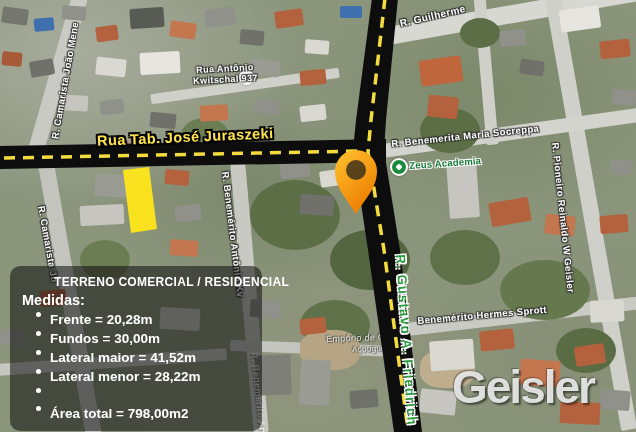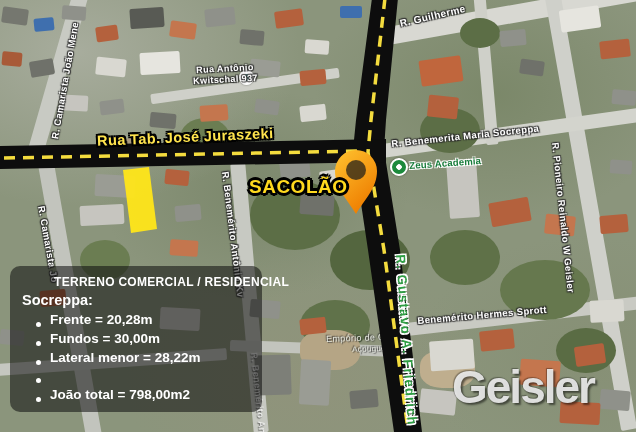--- a/index.html
+++ b/index.html
@@ -42,21 +42,21 @@
   .sacolao-label{
     position:absolute;left:249px;top:176px;font-size:19px;font-weight:bold;
     color:var(--sacolao-yellow);letter-spacing:.5px;white-space:nowrap;
     text-shadow:-2px -2px 0 #000,2px -2px 0 #000,-2px 2px 0 #000,2px 2px 0 #000,
       0 -3px 0 #000,0 3px 0 #000,-3px 0 0 #000,3px 0 0 #000;}
   .info-box{
     position:absolute;left:10px;top:266px;width:252px;box-sizing:border-box;
     padding:9px 10px 10px 12px;border-radius:10px;background:var(--info-bg);color:#fff;}
   .info-title{font-size:12px;font-weight:bold;letter-spacing:.3px;white-space:nowrap;margin-left:32px;}
   .info-subtitle{font-size:14.5px;font-weight:bold;margin-top:3px;}
-  .info-row{display:flex;align-items:flex-end;margin-top:4px;min-height:14px;
+  .info-row{display:flex;align-items:flex-start;margin-top:4px;min-height:14px;
     font-size:13.5px;font-weight:bold;}
   .info-row .dot{width:5px;height:5px;border-radius:50%;background:#fff;
     margin:0 9px 0 14px;flex:0 0 auto;}
   .watermark{
     position:absolute;left:452px;top:360px;font-size:46px;font-weight:bold;
     letter-spacing:-2px;color:rgba(248,248,248,.88);white-space:nowrap;
     text-shadow:2px 2px 2px rgba(0,0,0,.5),-1px -1px 1px rgba(0,0,0,.3),0 0 1px rgba(0,0,0,.4);}
 </style>
 </head>
 <body>
@@ -185,43 +185,46 @@
     <polygon points="123,170 149,167 157,229 131,233" opacity="0.95" style="fill:var(--plot-yellow)"></polygon>
 
     <g>
       <path d="M356 214 C 347 199, 335 188, 335 171 A 21 21 0 1 1 377 171 C 377 188, 365 199, 356 214 Z" fill="url(#pinGrad)"></path>
       <circle cx="356" cy="170" r="10" fill="rgba(45,38,25,0.78)"></circle>
     </g>
   </svg>
 
   <div class="layer" id="labels-over">
     <div class="yellow-street-label">Rua Tab. José Juraszeki</div>
-    <div class="sacolao-label">SACOLÃO</div>
   <div class="map-label lbl-green-lg" style="left: 407px; top: 254px; font-size: 13px; transform: rotate(86deg);">R. Gustavo A. Friedrich</div>
     </div>
 
   <div class="info-box">
     <div class="info-title">TERRENO COMERCIAL / RESIDENCIAL</div>
-    <div class="info-subtitle">Socreppa:</div>
+    <div class="info-subtitle">Medidas:</div>
     <div class="info-row">
       <span class="dot"></span>
       <span>Frente = 20,28m</span>
     </div>
     <div class="info-row">
       <span class="dot"></span>
       <span>Fundos = 30,00m</span>
     </div>
     <div class="info-row">
       <span class="dot"></span>
+      <span>Lateral maior = 41,52m</span>
+    </div>
+    <div class="info-row">
+      <span class="dot"></span>
       <span>Lateral menor = 28,22m</span>
     </div>
     <div class="info-row">
       <span class="dot"></span>
       <span></span>
     </div>
     <div class="info-row">
       <span class="dot"></span>
-      <span>João total = 798,00m2</span>
+      <span>Área total = 798,00m2</span>
     </div>
   </div>
 
   <div class="watermark">Geisler</div>
 </div>
 
 </body></html>

